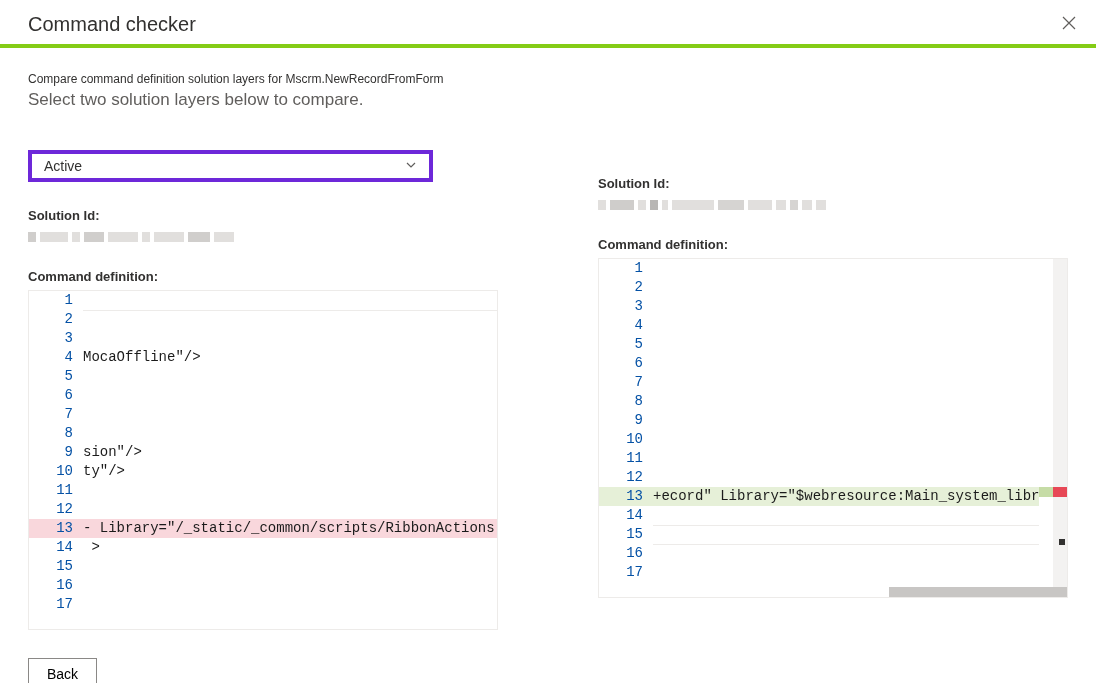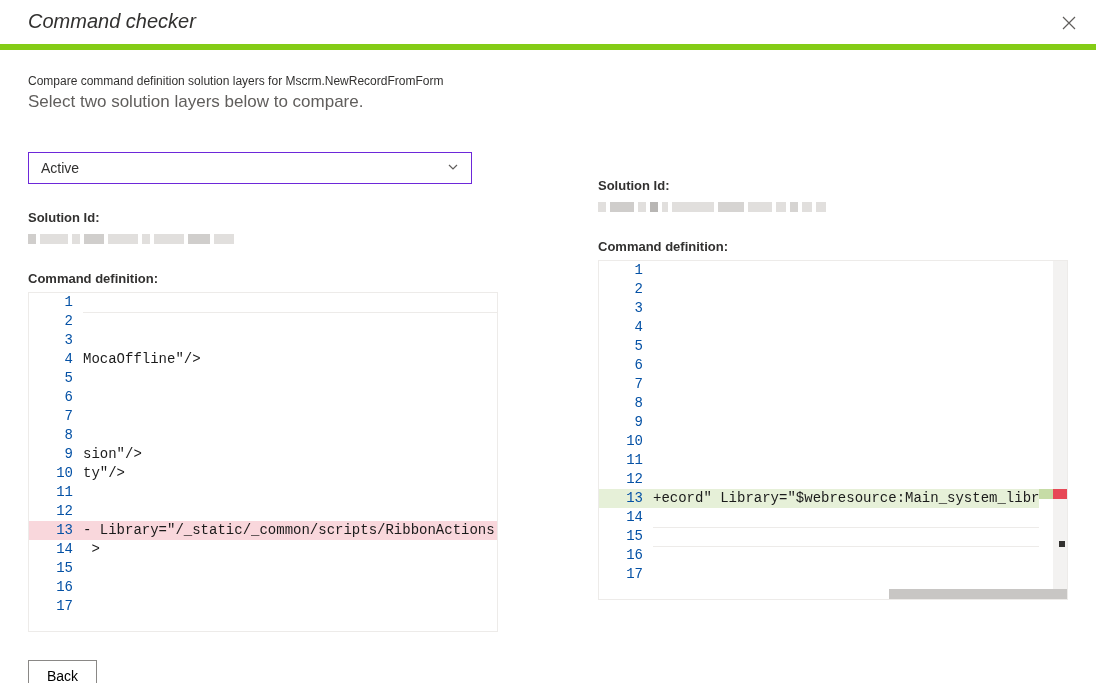--- a/index.html
+++ b/index.html
@@ -10,25 +10,24 @@
     color: #323130;
     background: #fff;
     width: 1096px;
   }
   .dialog {
     width: 1096px;
     padding: 0;
   }
   .titlebar {
     display: flex;
-    align-items: flex-start;
+    align-items: flex-end;
     justify-content: space-between;
     padding: 10px 14px 8px 28px;
-    border-bottom: 6px solid #84cc16;
-    font-style: italic;
+    border-bottom: 4px solid #84cc16;
   }
   .titlebar h1 {
     font-size: 20px;
     font-weight: 400;
     margin: 0;
     color: #323130;
   }
   .close-btn {
     background: none; border: none;
     cursor: pointer;
@@ -55,26 +54,26 @@
     display: flex;
     gap: 100px;
     margin-top: 40px;
   }
   .col {
     flex: 1 1 0;
     min-width: 0;
   }
   .dropdown {
     position: relative;
-    border: 1px solid #6d28d9;
+    border: 4px solid #6d28d9;
     height: 32px;
     display: flex;
     align-items: center;
     padding: 0 12px;
-    width: 444px;
+    width: 405px;
     cursor: pointer;
     background: #fff;
   }
   .dropdown .dd-value {
     flex: 1;
     font-size: 14px;
     color: #323130;
   }
   .dropdown .chev {
     color: #605e5c;

